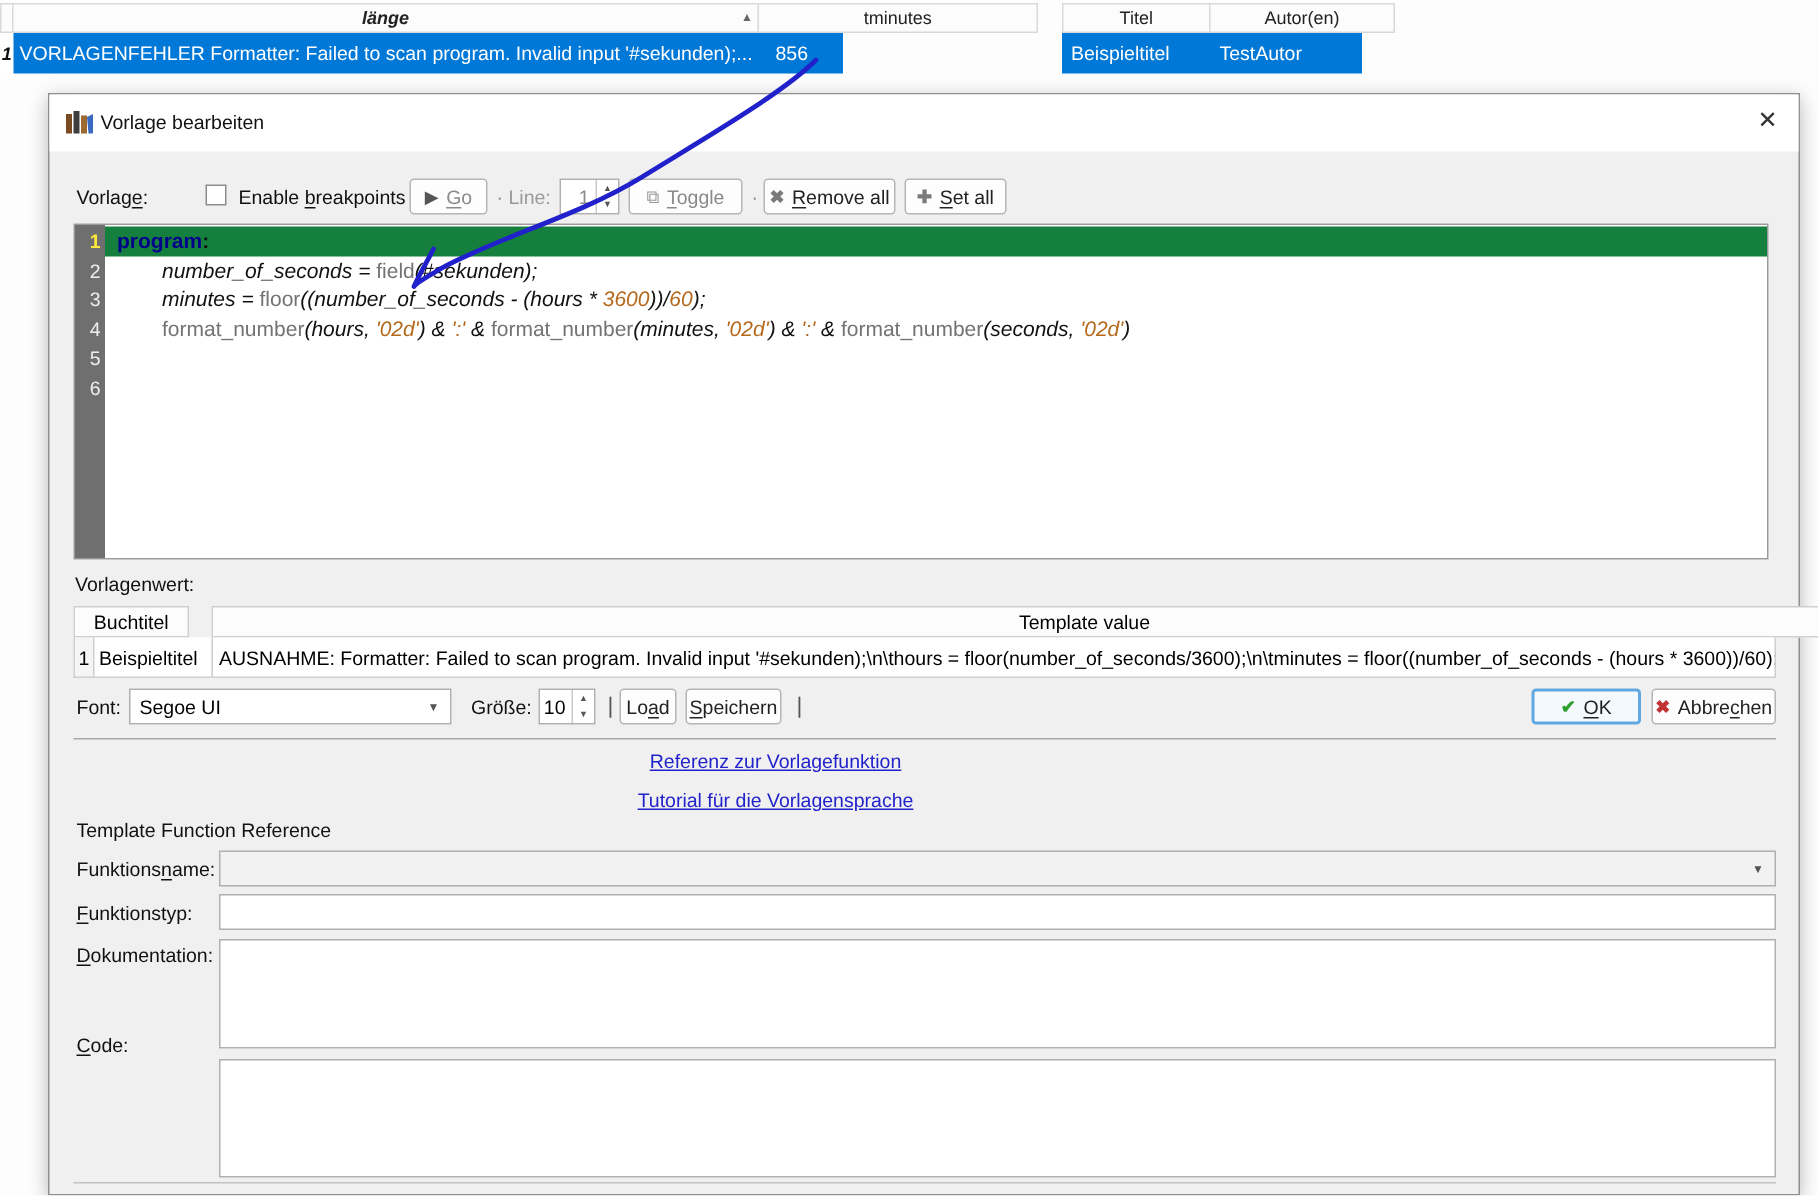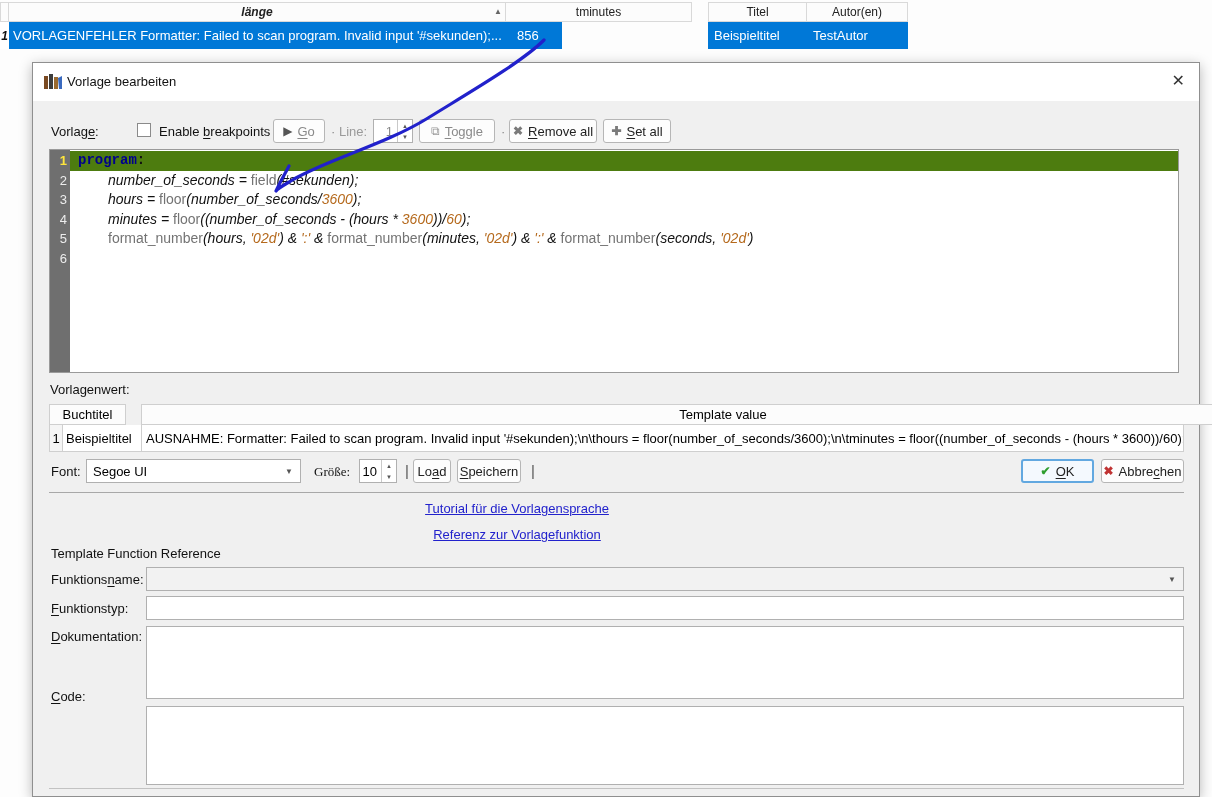--- a/index.html
+++ b/index.html
@@ -39,21 +39,21 @@
   .spin .arrows span { flex:1; font-size:6px; color:#555; display:flex; align-items:center; justify-content:center; }
 
   
   #editor { position:absolute; left:16px; top:86px; width:1130px; height:224px; background:#fff;
             border:1px solid #9a9a9a; display:flex; overflow:hidden; }
   #editor-gutter { width:20px; background:#6f6f6f; color:#ededed; font-size:13px; text-align:right; padding:1px 3px 0 0; }
   #editor-gutter .gnum { height:19.5px; line-height:19.5px; }
   #editor-gutter .gnum.active { color:#ffe63c; font-weight:bold; }
   #editor-code { flex:1; padding:1px 0 0 8px; font-size:14px; position:relative; }
   .cline { height:19.5px; line-height:19.5px; white-space:pre; color:#111; font-style:italic; }
-  .cline.active { background:#4d7c0f; margin-left:-8px; padding-left:8px;font-family:Liberation Mono, monospace; }
+  .cline.active { background:#15803d; margin-left:-8px; padding-left:8px; }
   .tk-kw { color:#00008b; font-weight:bold; font-style:normal; }
   .tk-plb { color:#111; font-weight:bold; font-style:normal; }
   .tk-fn { color:#737373; font-style:normal; }
   .tk-num, .tk-str { color:#b5691c; }
   .tk-ind { display:inline-block; width:30px; }
 
   
   #vw-table { position:absolute; left:16px; top:341px; width:1135px; height:50px; }
   .vw-hcell { position:absolute; top:0; height:21px; background:#fcfcfc; border:1px solid #cfcfcf;
               font-size:13px; display:flex; align-items:center; justify-content:center; }
@@ -97,21 +97,21 @@
     <div class="sel-row" style="left:9px;width:553px;">
       <span style="position:absolute;left:4px;white-space:nowrap;">VORLAGENFEHLER Formatter: Failed to scan program. Invalid input '#sekunden);...</span>
       <span style="position:absolute;left:508px;">856</span>
     </div>
   </div>
 
   <div>
     <div class="hdr-cell" style="left:708px;width:99px;">
       <span>Titel</span>
     </div>
-    <div class="hdr-cell" style="left:806px;width:102px;">
+    <div class="hdr-cell" style="left:806px;width:124px;">
       <span>Autor(en)</span>
     </div>
     <div class="sel-row" style="left:708px;width:200px;">
       <span style="position:absolute;left:6px;">Beispieltitel</span>
       <span style="position:absolute;left:105px;">TestAutor</span>
     </div>
   </div>
 
   <div id="dialog">
     <div id="titlebar">
@@ -161,21 +161,20 @@
           <div class="gnum active">1</div>
           <div class="gnum">2</div>
           <div class="gnum">3</div>
           <div class="gnum">4</div>
           <div class="gnum">5</div>
           <div class="gnum">6</div>
         </div>
       <div id="editor-code">
           <div class="cline active"><span class="tk-kw">program</span><span class="tk-plb">:</span></div>
           <div class="cline"><span class="tk-ind">    </span><span class="tk-id">number_of_seconds</span><span class="tk-pl"> = </span><span class="tk-fn">field</span><span class="tk-pl">(</span><span class="tk-id">#sekunden</span><span class="tk-pl">);</span></div>
-          <div class="cline"><span class="tk-ind">    </span><span class="tk-id">hours</span><span class="tk-pl"> = </span><span class="tk-fn">floor</span><span class="tk-pl">(</span><span class="tk-id">number_of_seconds</span><span class="tk-pl">/</span><span class="tk-num">3600</span><span class="tk-pl">);</span></div>
           <div class="cline"><span class="tk-ind">    </span><span class="tk-id">minutes</span><span class="tk-pl"> = </span><span class="tk-fn">floor</span><span class="tk-pl">((</span><span class="tk-id">number_of_seconds</span><span class="tk-pl"> - (</span><span class="tk-id">hours</span><span class="tk-pl"> * </span><span class="tk-num">3600</span><span class="tk-pl">))/</span><span class="tk-num">60</span><span class="tk-pl">);</span></div>
           <div class="cline"><span class="tk-ind">    </span><span class="tk-fn">format_number</span><span class="tk-pl">(</span><span class="tk-id">hours</span><span class="tk-pl">, </span><span class="tk-str">'02d'</span><span class="tk-pl">) &amp; </span><span class="tk-str">':'</span><span class="tk-pl"> &amp; </span><span class="tk-fn">format_number</span><span class="tk-pl">(</span><span class="tk-id">minutes</span><span class="tk-pl">, </span><span class="tk-str">'02d'</span><span class="tk-pl">) &amp; </span><span class="tk-str">':'</span><span class="tk-pl"> &amp; </span><span class="tk-fn">format_number</span><span class="tk-pl">(</span><span class="tk-id">seconds</span><span class="tk-pl">, </span><span class="tk-str">'02d'</span><span class="tk-pl">)</span></div>
         </div>
     </div>
 
     <span class="lbl" style="left:17px;top:319px;">Vorlagenwert:</span>
     <div id="vw-table">
       <div class="vw-hcell" style="left:0;width:77px;">
         <span>Buchtitel</span>
       </div>
@@ -185,21 +184,21 @@
       <div class="vw-cell" style="left:0;width:14px;justify-content:center;background:#f5f5f5;">1</div>
       <div class="vw-cell" style="left:13px;width:80px;padding-left:3px;">Beispieltitel</div>
       <div class="vw-cell" style="left:92px;width:1043px;padding-left:4px;">AUSNAHME:  Formatter: Failed to scan program. Invalid input '#sekunden);\n\thours = floor(number_of_seconds/3600);\n\tminutes = floor((number_of_seconds - (hours * 3600))/60);\n\tseconds = mod</div>
     </div>
 
     <span class="lbl" style="left:18px;top:401px;">Font:</span>
     <div class="combo" style="left:53px;top:396px;width:215px;">
       <span>Segoe UI</span>
       <span class="arr">▼</span>
     </div>
-    <span class="lbl" style="left:281px;top:401px;font-family:Liberation Serif, serif;">Größe:</span>
+    <span class="lbl" style="left:281px;top:401px;">Größe:</span>
     <div class="spin" style="left:326px;top:396px;width:38px;">
       <span class="val">10</span>
       <span class="arrows">
         <span>▲</span>
         <span>▼</span>
       </span>
     </div>
     <span class="pipe" style="left:372px;top:399px;">|</span>
     <div class="btn" style="left:380px;top:396px;width:38px;">
       <span>Lo<u>a</u>d</span>
@@ -213,22 +212,22 @@
       <span><u>O</u>K</span>
     </div>
     <div class="btn" style="left:1068px;top:396px;width:83px;">
       <span class="ico red">✖</span>
       <span>Abbre<u>c</u>hen</span>
     </div>
 
     <div class="hline" style="left:16px;top:429px;width:1135px;"></div>
 
     <div id="links">
+      <div><a class="link">Referenz zur Vorlagefunktion</a></div>
       <div><a class="link">Tutorial für die Vorlagensprache</a></div>
-      <div><a class="link">Referenz zur Vorlagefunktion</a></div>
     </div>
 
     <span class="lbl" style="left:18px;top:483px;">Template Function Reference</span>
     <span class="lbl" style="left:18px;top:509px;">Funktions<u>n</u>ame:</span>
     <div class="combo field gray" style="top:504px;height:24px;">
       <span></span>
       <span class="arr" data_bind="">▼</span>
     </div>
     <span class="lbl" style="left:18px;top:538px;"><u>F</u>unktionstyp:</span>
     <div class="field" style="top:533px;height:24px;"></div>

